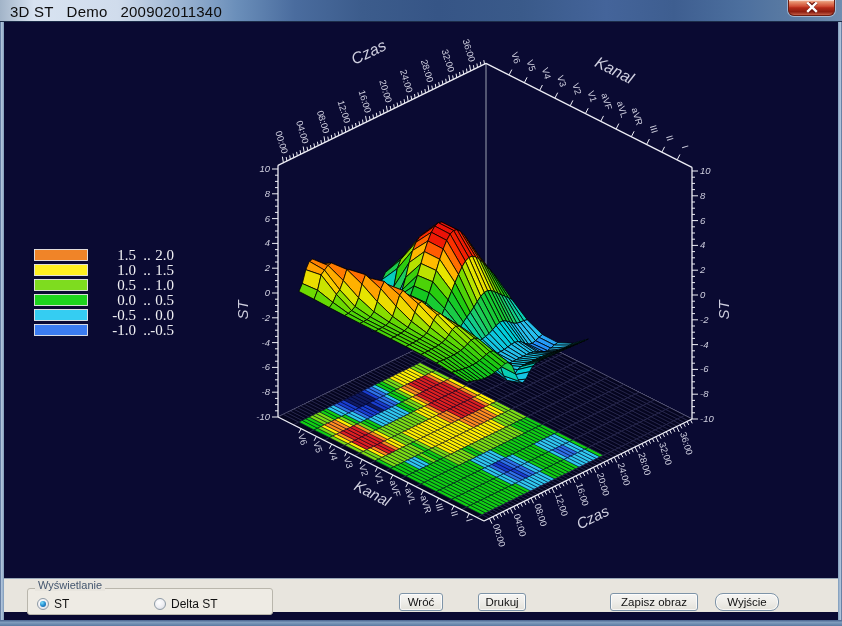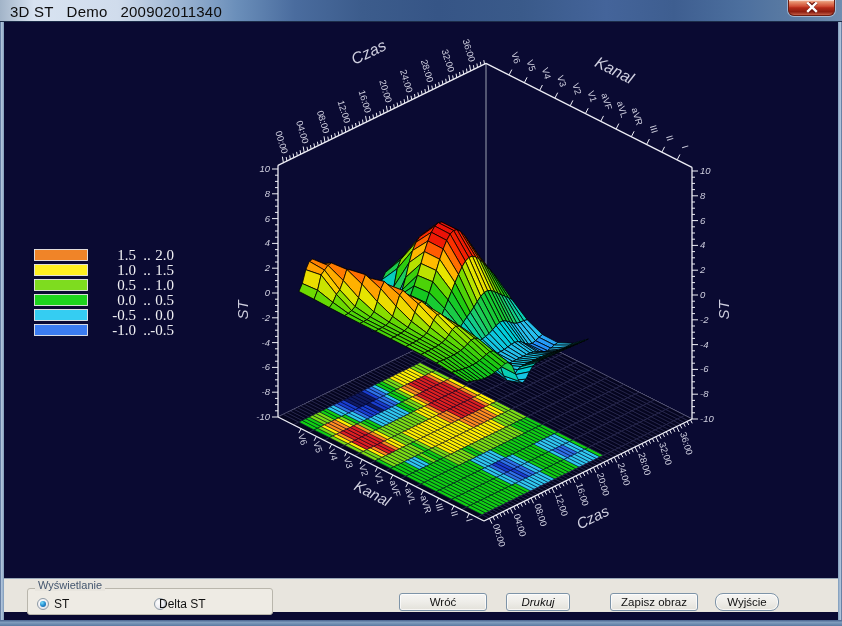--- a/index.html
+++ b/index.html
@@ -1561,20 +1561,20 @@
       <path d="M1.5 0.5 L6 4.2 L10.5 0.5 M1.5 10 L6 6.3 L10.5 10" stroke="#701510" stroke-width="4" fill="none"></path>
       <path d="M1.2 0.4 L10.8 9.8 M10.8 0.4 L1.2 9.8" stroke="#ffffff" stroke-width="2.4" fill="none"></path>
     </svg>
   </div>
 <div class="panel">
   <div class="gbox"></div>
   <div class="gbox-label">Wyświetlanie</div>
   <div class="radio sel" style="left:33px; top:19px;"></div>
   <div class="rlabel" style="left:50px; top:18px;">ST</div>
   <div class="radio" style="left:150px; top:19px;"></div>
-  <div class="rlabel" style="left:155px; top:18px;">Delta ST</div>
+  <div class="rlabel" style="left:167px; top:18px;">Delta ST</div>
 </div>
-<div class="btn" style="left:399px; width:88px;">Wróć</div>
-<div class="btn" style="left:506px; width:64px;font-style:italic;">Drukuj</div>
+<div class="btn" style="left:399px; width:44px;">Wróć</div>
+<div class="btn" style="left:478px; width:48px;">Drukuj</div>
 <div class="btn" style="left:610px; width:88px;">Zapisz obraz</div>
 <div class="btn" style="left:715px; width:64px;border-radius:8px;">Wyjście</div>
 <div class="borderL"></div>
 <div class="borderR"></div>
 <div class="borderB"></div>
 </body></html>

